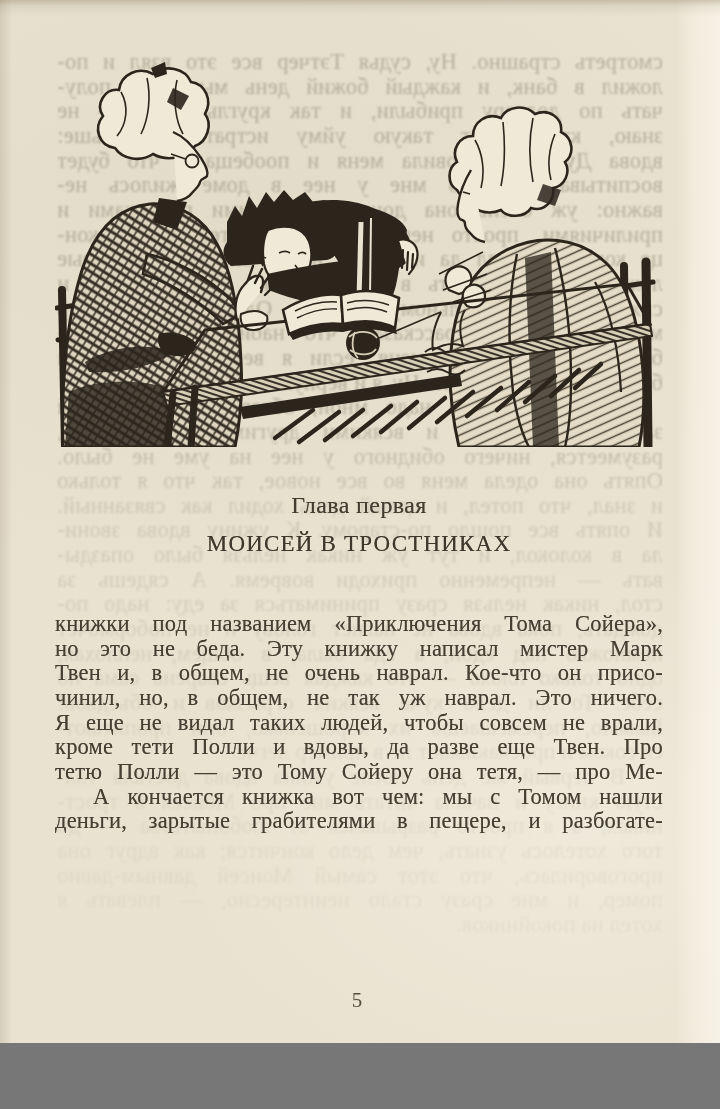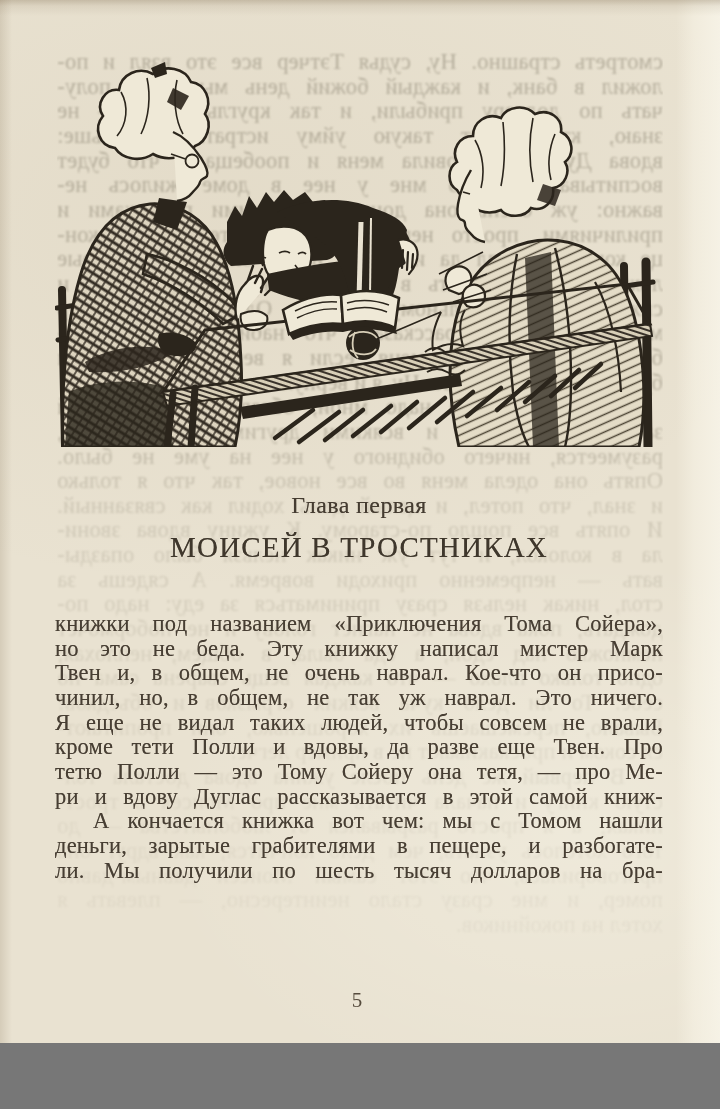--- a/index.html
+++ b/index.html
@@ -34,21 +34,21 @@
   .tline{text-align:justify;text-align-last:justify;white-space:normal;}
   .tline.endl{text-align-last:left;}
   .tline.ind{text-indent:38px;}
   .chapter-label{
     position:absolute;left:55px;top:492px;width:608px;text-align:center;
     font-size:24px;color:#453c31;letter-spacing:.4px;
     text-shadow:0 0 .5px rgba(69,60,49,.6);
   }
   .chapter-title{
     position:absolute;left:55px;top:531px;width:608px;text-align:center;
-    font-size:29px;color:#3f372c;letter-spacing:1.2px;
+    font-size:23px;color:#3f372c;letter-spacing:1.2px;
     text-shadow:0 0 .6px rgba(63,55,44,.65);
   }
   .pagenum{
     position:absolute;left:0;top:988px;width:714px;text-align:center;
     font-size:21px;color:#564b3d;
   }
   .illus{position:absolute;left:55px;top:62px;width:605px;height:385px;}
   .illus *{vector-effect:non-scaling-stroke;}
 </style>
 </head>
@@ -229,21 +229,19 @@
   <div class="chapter-title">МОИСЕЙ В ТРОСТНИКАХ</div>
 
   <div class="bodytext" id="body-text">
       <div class="tline">книжки под названием «Приключения Тома Сойера»,</div>
       <div class="tline">но это не беда. Эту книжку написал мистер Марк</div>
       <div class="tline">Твен и, в общем, не очень наврал. Кое-что он присо-</div>
       <div class="tline">чинил, но, в общем, не так уж наврал. Это ничего.</div>
       <div class="tline">Я еще не видал таких людей, чтобы совсем не врали,</div>
       <div class="tline">кроме тети Полли и вдовы, да разве еще Твен. Про</div>
       <div class="tline">тетю Полли — это Тому Сойеру она тетя, — про Ме-</div>
-      <div class="tline">ри и вдову Дуглас рассказывается в этой самой книж-</div>
       <div class="tline ind">А кончается книжка вот чем: мы с Томом нашли</div>
       <div class="tline">деньги, зарытые грабителями в пещере, и разбогате-</div>
-      <div class="tline">ли. Мы получили по шесть тысяч долларов на бра-</div>
     </div>
 
   <div class="pagenum">5</div>
 
 </div>
 
 </body></html>

